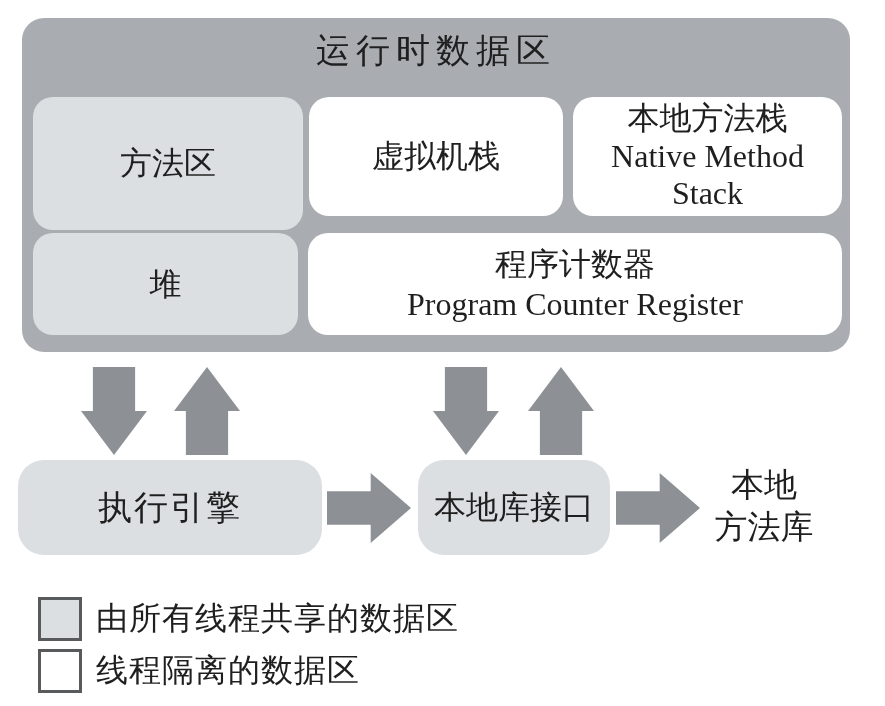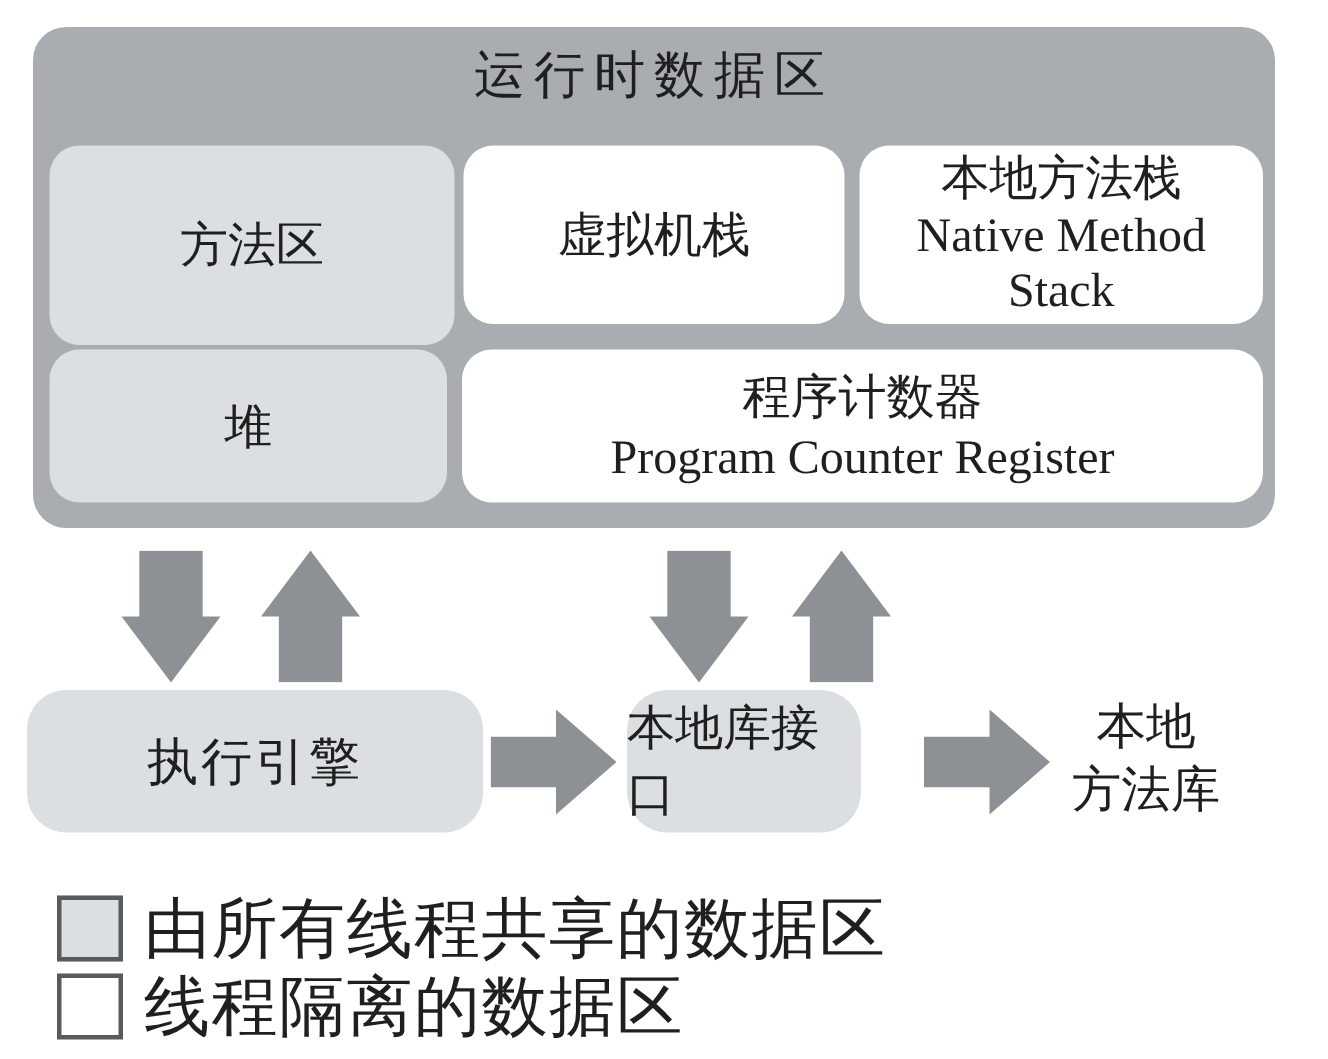--- a/index.html
+++ b/index.html
@@ -82,21 +82,21 @@
   .flow-box{
     position:absolute;
     top:460px;height:95px;
     display:flex;align-items:center;justify-content:center;
     background:var(--shared-fill,#dcdfe1);
     border-radius:26px;
     font-size:34px;
     letter-spacing:2px;
   }
   .flow-box.engine{left:18px;width:304px;}
-  .flow-box.native-if{left:418px;width:156px;font-size:32px;letter-spacing:0;border-radius:27px;}
+  .flow-box.native-if{left:418px;width:192px;font-size:32px;letter-spacing:0;}
   .native-lib-label{
     position:absolute;
     left:698px;top:464px;width:132px;
     text-align:center;
     font-size:33px;
     line-height:1.28;
   }
   .legend{
     position:absolute;
     left:38px;top:595px;
@@ -108,21 +108,21 @@
   }
   .legend-swatch{
     width:44px;height:44px;
     border:3px solid var(--legend-border,#595a5c);
     flex:0 0 auto;
   }
   .legend-swatch.shared{background:var(--shared-fill,#dcdfe1);}
   .legend-swatch.isolated{background:var(--isolated-fill,#ffffff);}
   .legend-label{
     margin-left:14px;
-    font-size:44px;
+    font-size:32px;
     letter-spacing:1px;
     white-space:nowrap;
   }
 </style>
 </head>
 <body>
 
 <div class="canvas">
 
   <div class="runtime-box"></div>

